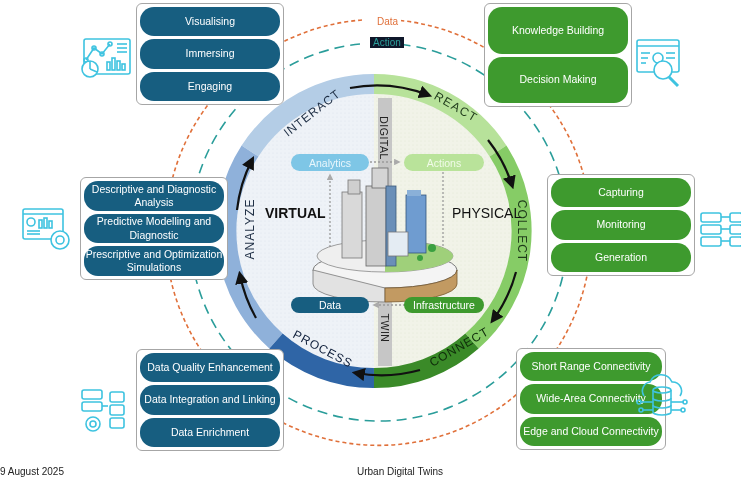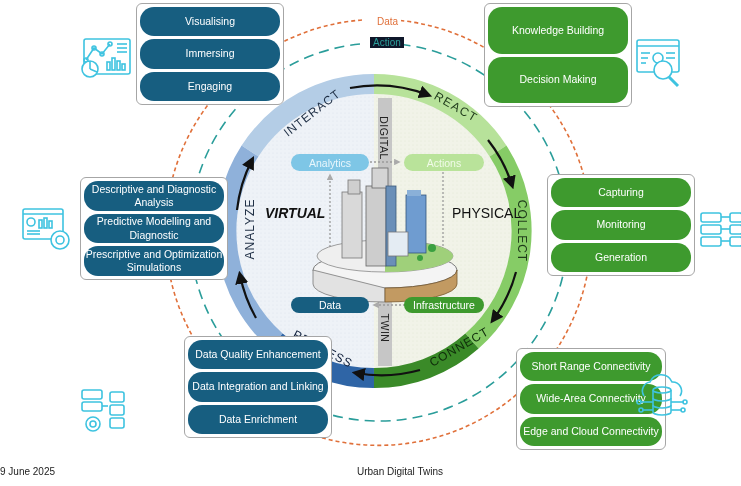--- a/index.html
+++ b/index.html
@@ -96,21 +96,21 @@
   <div style="position:absolute;left:278px;top:106px;font-size:12px;color:#1e2e44;letter-spacing:1px;transform:rotate(-38deg);">INTERACT</div>
   <div style="position:absolute;left:432px;top:100px;font-size:12px;color:#1e3a1a;letter-spacing:1.5px;transform:rotate(30deg);">REACT</div>
   <div style="position:absolute;left:491px;top:224px;font-size:12px;color:#1e3a1a;letter-spacing:1px;transform:rotate(90deg);">COLLECT</div>
   <div style="position:absolute;left:426px;top:340px;font-size:12px;color:#0e2a0a;letter-spacing:1px;transform:rotate(-30deg);">CONNECT</div>
   <div style="position:absolute;left:290px;top:342px;font-size:12px;color:#0e1e3a;letter-spacing:1px;transform:rotate(28deg);">PROCESS</div>
   <div style="position:absolute;left:220px;top:222px;font-size:12px;color:#1e2e44;letter-spacing:1px;transform:rotate(-90deg);">ANALYZE</div>
 
   <div style="position:absolute;left:362px;top:132px;font-size:10.5px;color:#222;transform:rotate(90deg);letter-spacing:0.5px;">DIGITAL</div>
   <div style="position:absolute;left:371px;top:322px;font-size:10.5px;color:#222;transform:rotate(90deg);letter-spacing:0.5px;">TWIN</div>
 
-  <div style="position:absolute;left:265px;top:205px;font-size:14px;font-weight:bold;color:#111;font-style:italic;">VIRTUAL</div>
+  <div style="position:absolute;left:265px;top:205px;font-size:14px;font-weight:bold;color:#111;">VIRTUAL</div>
   <div style="position:absolute;left:452px;top:205px;font-size:14px;font-weight:normal;color:#111;">PHYSICAL</div>
 
   <div style="position:absolute;left:291px;top:154px;width:78px;height:17px;border-radius:9px;background:#7ec6e6;color:#e8f6fc;font-size:10.5px;display:flex;align-items:center;justify-content:center;">Analytics</div>
   <div style="position:absolute;left:404px;top:154px;width:80px;height:17px;border-radius:9px;background:#b9e39a;color:#f1fbe8;font-size:10.5px;display:flex;align-items:center;justify-content:center;">Actions</div>
   <div style="position:absolute;left:291px;top:297px;width:78px;height:16px;border-radius:9px;background:#175e80;color:#ffffff;font-size:10.5px;display:flex;align-items:center;justify-content:center;">Data</div>
   <div style="position:absolute;left:404px;top:297px;width:80px;height:16px;border-radius:9px;background:#3e9a2e;color:#ffffff;font-size:10.5px;display:flex;align-items:center;justify-content:center;">Infrastructure</div>
 
   <div class="group blue" style="left:136px;top:3px;width:148px;height:102px;">
     <div class="item">Visualising</div>
     <div class="item">Immersing</div>
@@ -127,21 +127,21 @@
     <div class="item">Predictive Modelling and Diagnostic</div>
     <div class="item">Prescriptive and Optimization Simulations</div>
   </div>
 
   <div class="group green" style="left:547px;top:174px;width:148px;height:102px;justify-content:flex-end;">
     <div class="item">Capturing</div>
     <div class="item">Monitoring</div>
     <div class="item">Generation</div>
   </div>
 
-  <div class="group blue" style="left:136px;top:336px;width:148px;height:102px;margin-left:48px;">
+  <div class="group blue" style="left:136px;top:349px;width:148px;height:102px;">
     <div class="item">Data Quality Enhancement</div>
     <div class="item">Data Integration and Linking</div>
     <div class="item">Data Enrichment</div>
   </div>
 
   <div class="group green" style="left:484px;top:348px;width:150px;height:102px;margin-left:32px;">
     <div class="item">Short Range Connectivity</div>
     <div class="item">Wide-Area Connectivity</div>
     <div class="item">Edge and Cloud Connectivity</div>
   </div>
@@ -222,17 +222,17 @@
     <line x1="4" y1="28" x2="17" y2="28"></line>
       <circle cx="3" cy="28" r="2"></circle>
     <line x1="6" y1="36" x2="17" y2="36"></line>
       <circle cx="5" cy="36" r="2"></circle>
     <line x1="35" y1="28" x2="48" y2="28"></line>
       <circle cx="49" cy="28" r="2"></circle>
     <line x1="35" y1="36" x2="46" y2="36"></line>
       <circle cx="47" cy="36" r="2"></circle>
   </svg>
 
-  <div class="footer" style="left:0px;">9 June 2025</div>
+  <div class="footer" style="left:0px;">9 August 2025</div>
   <div class="footer" style="left:357px;">Urban Digital Twins</div>
   <div class="footer pagenum" style="left:683px;top:465px;">10</div>
 
 </div>
 
 </body></html>

